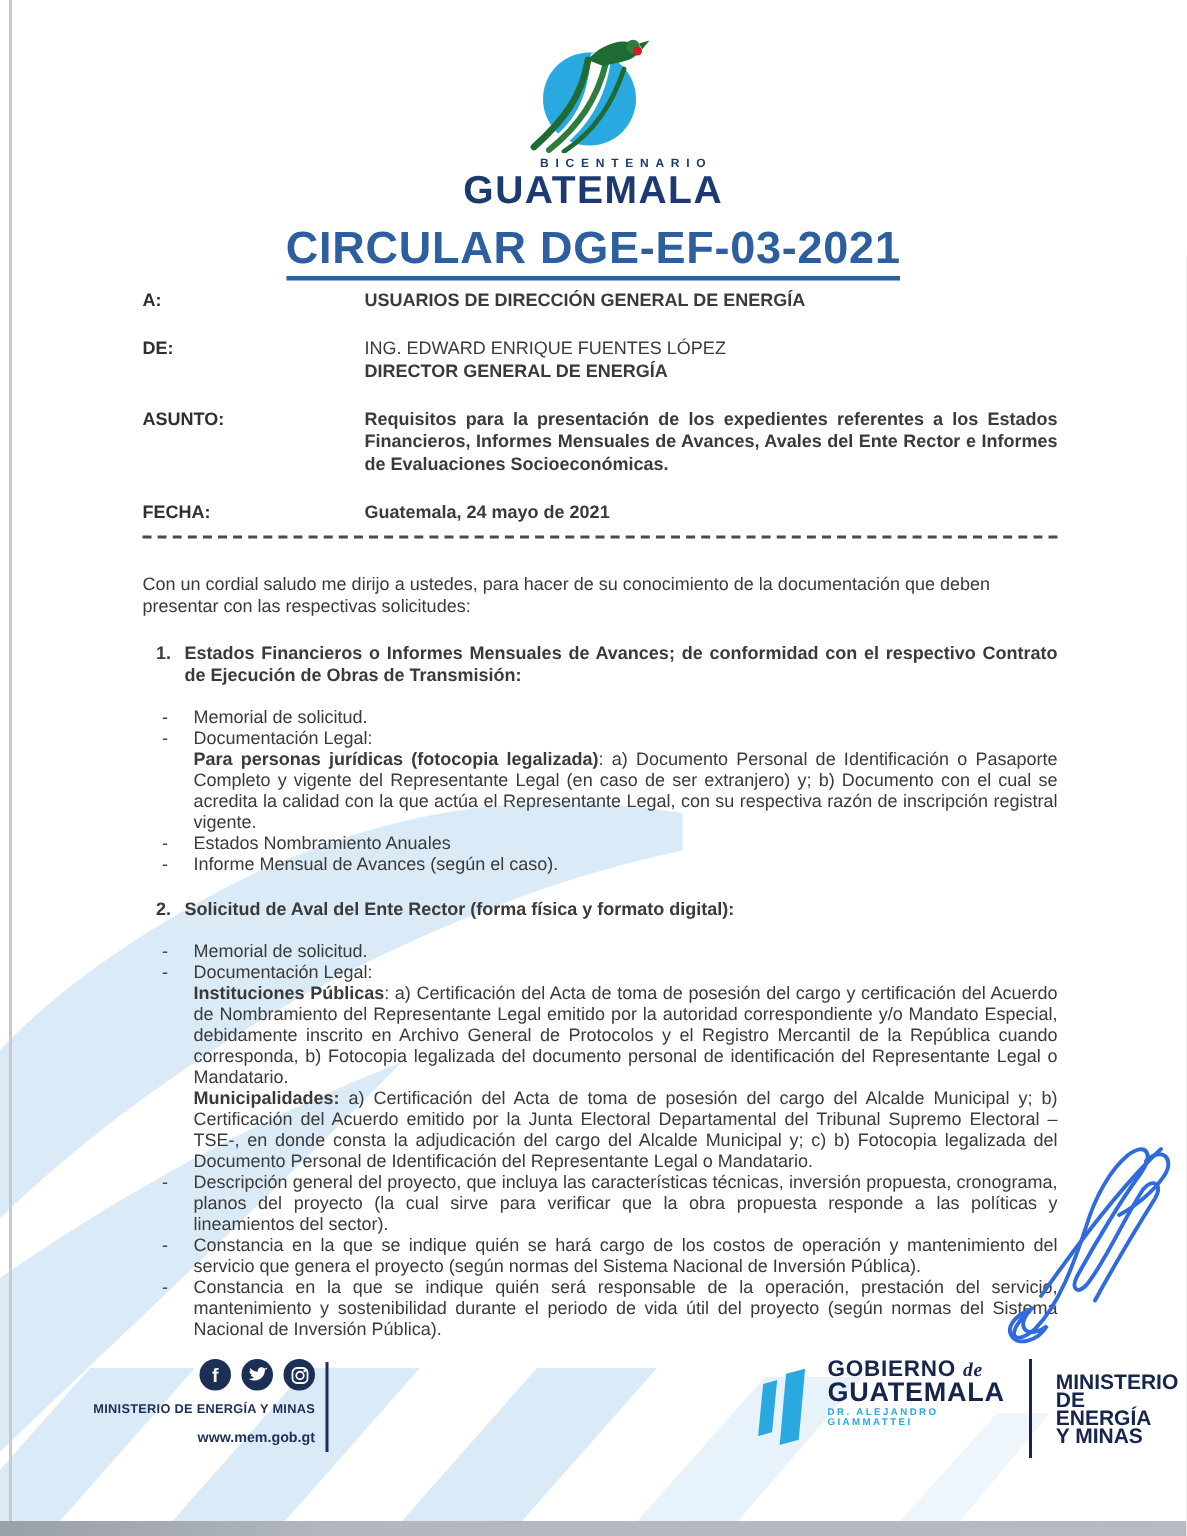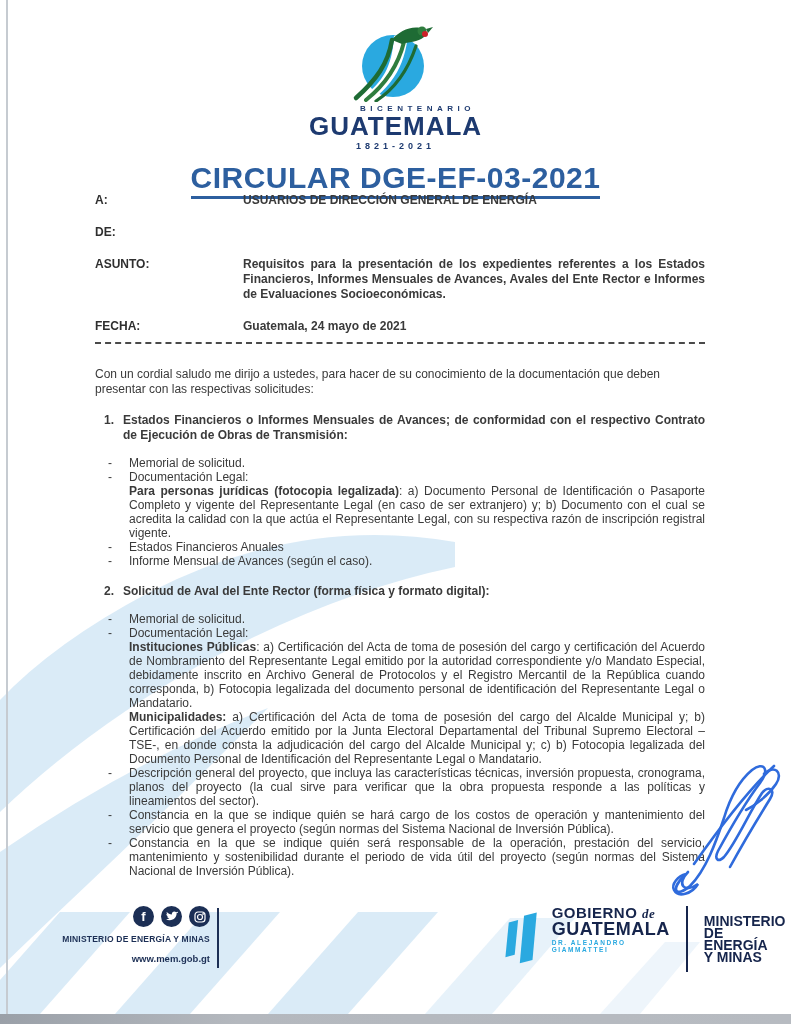--- a/index.html
+++ b/index.html
@@ -83,33 +83,36 @@
       <path d="M20 74 C40 56 52 40 56 16" fill="none" stroke="#1e6b34" stroke-width="4.5" stroke-linecap="round"></path>
       <path d="M30 76 C50 60 62 42 68 18" fill="none" stroke="#2f7d3e" stroke-width="4" stroke-linecap="round"></path>
       <path d="M40 77 C60 64 72 46 80 22" fill="none" stroke="#1e6b34" stroke-width="3.2" stroke-linecap="round"></path>
       <path d="M56 16 C62 8 74 2 84 4 C90 5 92 10 88 13 C82 18 72 18 66 20 Z" fill="#1e6b34"></path>
       <circle cx="86" cy="7" r="4.5" fill="#2f7d3e"></circle>
       <circle cx="89" cy="10" r="3" fill="#cc2027"></circle>
       <path d="M90 5 L97 3 L92 9 Z" fill="#1e6b34"></path>
     </svg>
     <div class="logo-bicentenario">BICENTENARIO</div>
     <div class="logo-guatemala">GUATEMALA</div>
-    <div class="logo-years">1821-2021</div>
     <div><span class="doc-title">CIRCULAR DGE-EF-03-2021</span></div>
   </div>
 
   <div class="letter">
 
     <div class="meta-row">
       <div class="mlabel">A:</div>
       <div class="mvalue bold">USUARIOS DE DIRECCIÓN GENERAL DE ENERGÍA</div>
     </div>
 
     <div class="meta-row">
       <div class="mlabel">DE:</div>
+      <div class="mvalue">
+        <div>ING. EDWARD ENRIQUE FUENTES LÓPEZ</div>
+        <div class="bold">DIRECTOR GENERAL DE ENERGÍA</div>
+      </div>
     </div>
 
     <div class="meta-row">
       <div class="mlabel">ASUNTO:</div>
       <div class="mvalue bold just">Requisitos para la presentación de los expedientes referentes a los Estados Financieros, Informes Mensuales de Avances, Avales del Ente Rector e Informes de Evaluaciones Socioeconómicas.</div>
     </div>
 
     <div class="meta-row" style="margin-bottom:0;">
       <div class="mlabel">FECHA:</div>
       <div class="mvalue bold">Guatemala, 24 mayo de 2021</div>
@@ -131,21 +134,21 @@
         </div>
         <div class="bullet">
           <span class="dash">-</span>
           <div class="btext">
             <div>Documentación Legal:</div>
             <p class="jpara"><b>Para personas jurídicas (fotocopia legalizada)</b><span>: a) Documento Personal de Identificación o Pasaporte Completo y vigente del Representante Legal (en caso de ser extranjero) y; b) Documento con el cual se acredita la calidad con la que actúa el Representante Legal, con su respectiva razón de inscripción registral vigente.</span></p>
           </div>
         </div>
         <div class="bullet">
           <span class="dash">-</span>
-          <div class="btext"><span>Estados Financieros Anuales</span></div>
+          <div class="btext"><span>Estados Nombramiento Anuales</span></div>
         </div>
         <div class="bullet">
           <span class="dash">-</span>
           <div class="btext"><span>Informe Mensual de Avances (según el caso).</span></div>
         </div>
       </div>
     </div>
 
     <div class="section">
       <div class="sec-head">

